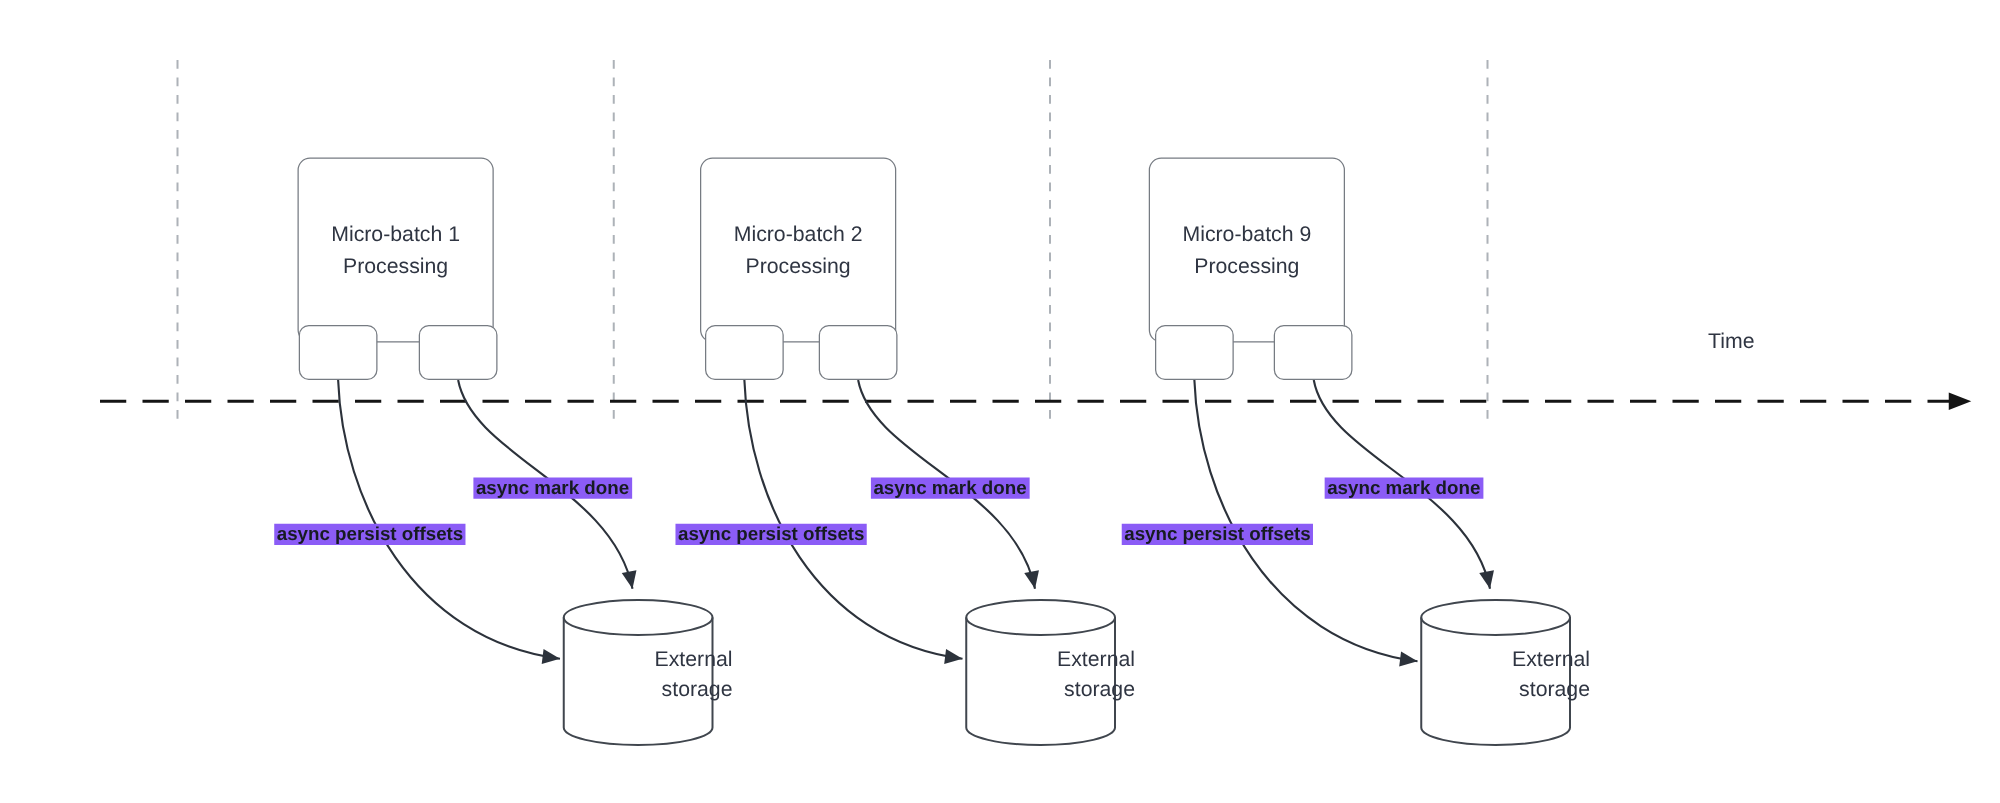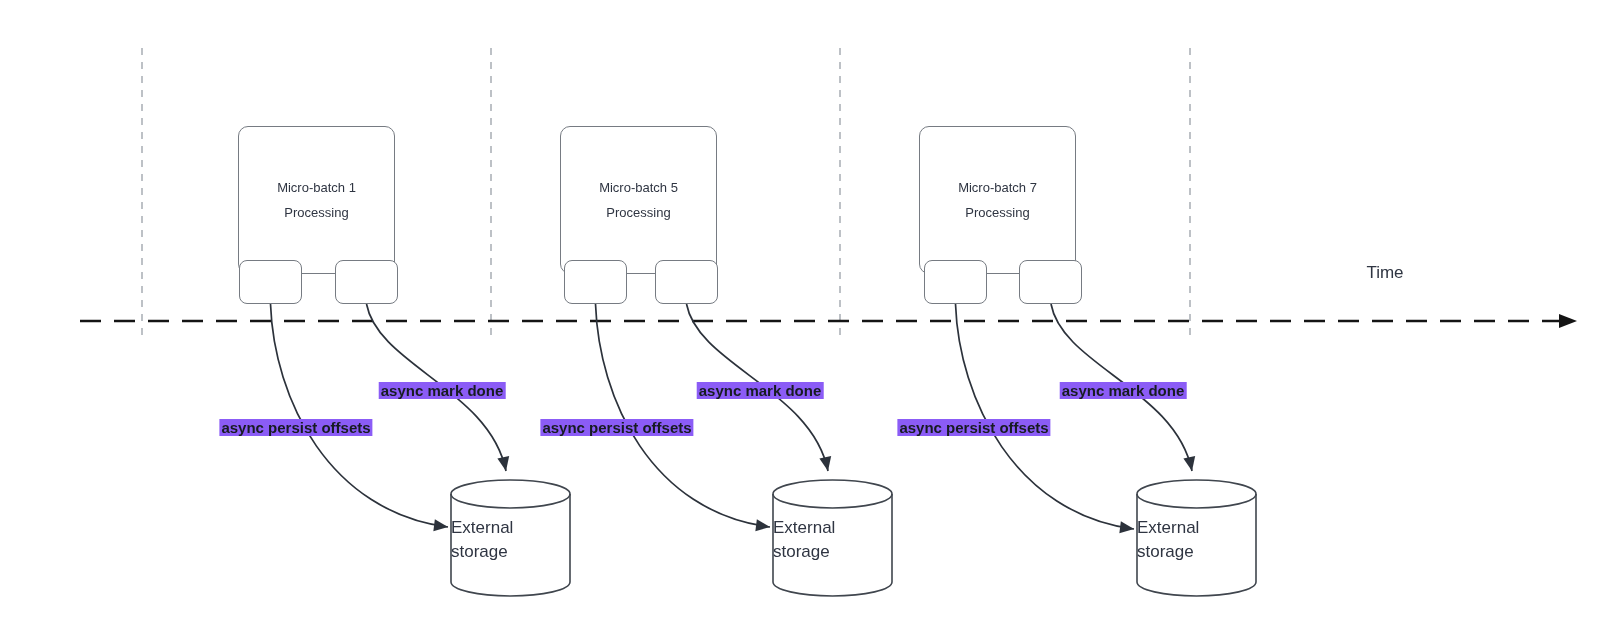--- a/index.html
+++ b/index.html
@@ -25,31 +25,31 @@
   .flow{stroke:var(--flow-line);stroke-width:1.7;fill:none;}
   .cylshape{stroke:var(--cylinder-border);stroke-width:1.6;fill:#ffffff;}
   .cyllip{stroke:var(--cylinder-border);stroke-width:1.6;fill:none;}
   .arrowhead-flow{fill:var(--flow-line);}
   .arrowhead-time{fill:var(--timeline-line);}
   .node{
     position:absolute;background:#fff;border:1.5px solid var(--node-border);
     box-sizing:border-box;display:flex;align-items:center;justify-content:center;
     text-align:center;color:var(--node-text);
   }
-  .node.big{width:157px;height:148px;border-radius:10px;font-size:13px;line-height:25px;}
+  .node.big{width:157px;height:148px;border-radius:10px;font-size:17px;line-height:25px;}
   .node.big span{white-space:pre-line;}
   .node.small{width:63px;height:44px;border-radius:8px;}
   .edge-label{
     position:absolute;transform:translateX(-50%);
     font-size:15px;font-weight:bold;color:var(--label-text);
     background:#8b5cf6;padding:0 2px;white-space:nowrap;line-height:17px;
   }
   .storage-label{
-    position:absolute;width:109px;text-align:left;
-    font-size:17px;line-height:24px;color:var(--node-text);white-space:pre-line;
+    position:absolute;width:109px;text-align:right;
+    font-size:17px;line-height:24px;color:var(--node-text);white-space:pre-line;padding-left:26px;
   }
   .time-label{
     position:absolute;transform:translateX(-50%);
     font-size:17px;color:var(--node-text);white-space:nowrap;
   }
 </style>
 </head>
 <body>
 
 <div class="canvas">
@@ -99,32 +99,32 @@
 Processing</span>
   </div>
   <div class="node small" style="left:239px;top:260px;"></div>
   <div class="node small" style="left:335px;top:260px;"></div>
   <div class="edge-label" style="left:296px;top:419px;">async persist offsets</div>
   <div class="edge-label" style="left:442px;top:382px;">async mark done</div>
   <div class="storage-label" style="left:451px;top:516px;">External
 storage</div>
 
   <div class="node big" style="left:560px;top:126px;">
-    <span>Micro-batch 5
+    <span>Micro-batch 2
 Processing</span>
   </div>
   <div class="node small" style="left:564px;top:260px;"></div>
   <div class="node small" style="left:655px;top:260px;"></div>
   <div class="edge-label" style="left:617px;top:419px;">async persist offsets</div>
   <div class="edge-label" style="left:760px;top:382px;">async mark done</div>
   <div class="storage-label" style="left:773px;top:516px;">External
 storage</div>
 
   <div class="node big" style="left:919px;top:126px;">
-    <span>Micro-batch 7
+    <span>Micro-batch 9
 Processing</span>
   </div>
   <div class="node small" style="left:924px;top:260px;"></div>
   <div class="node small" style="left:1019px;top:260px;"></div>
   <div class="edge-label" style="left:974px;top:419px;">async persist offsets</div>
   <div class="edge-label" style="left:1123px;top:382px;">async mark done</div>
   <div class="storage-label" style="left:1137px;top:516px;">External
 storage</div>
 
   <div class="time-label" style="left:1385px;top:263px;text-align:right;">Time</div>

